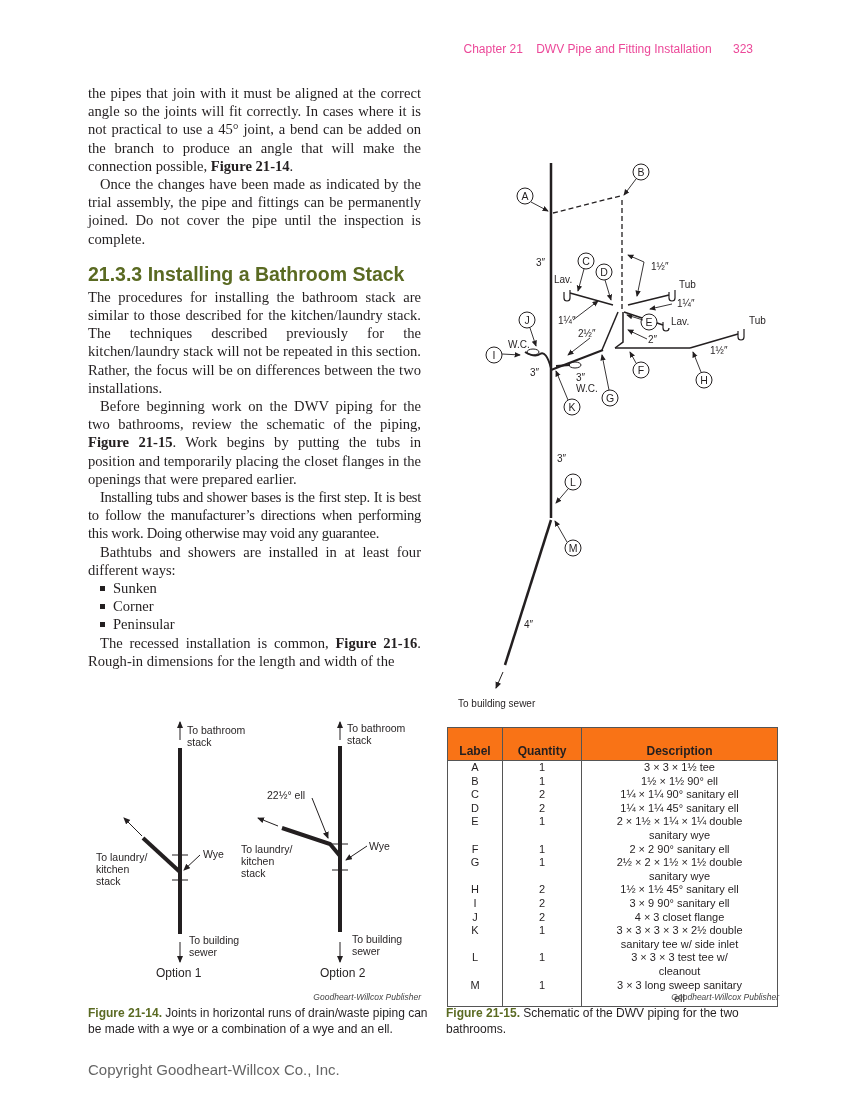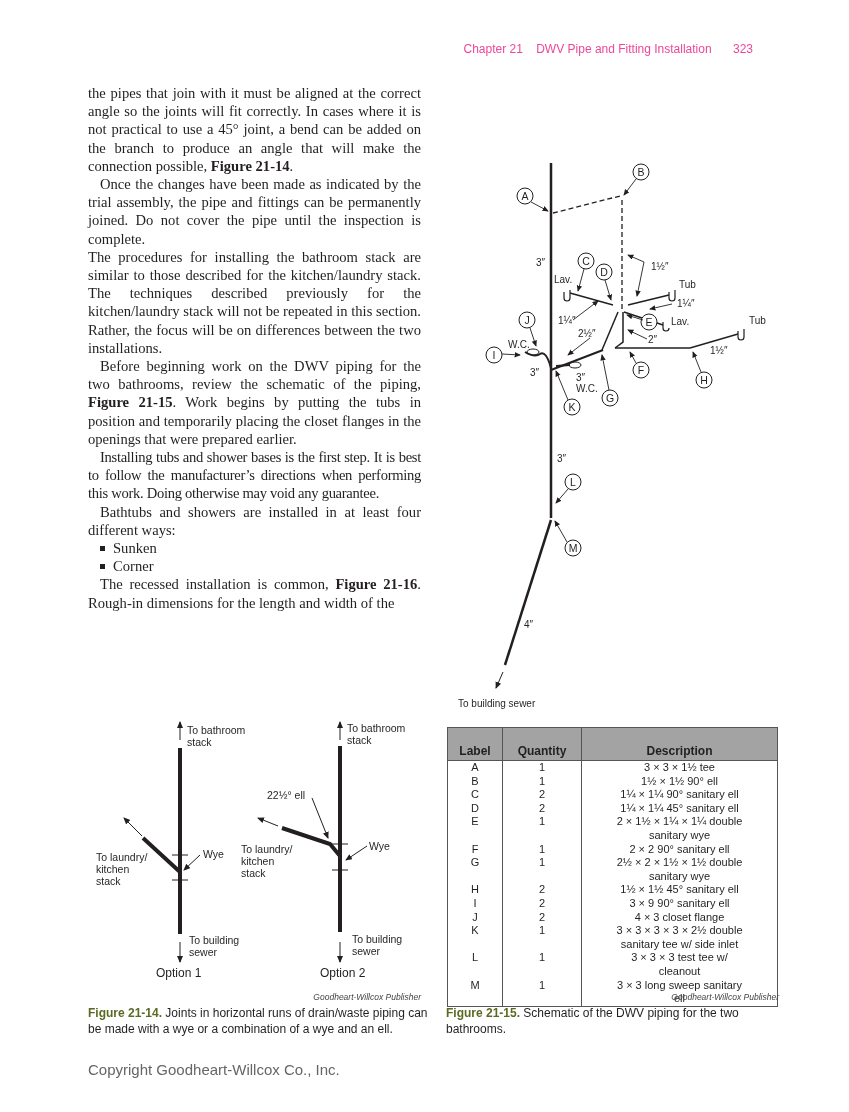--- a/index.html
+++ b/index.html
@@ -18,45 +18,47 @@
   #left-col ul { list-style:none; margin:0; padding:0 0 0 12px; }
   #left-col li { position:relative; padding-left:13px; }
   #left-col li::before { content:""; position:absolute; left:0; top:7px; width:5px; height:5px; background:#231f20; }
 
   .diagram-label { position:absolute; font-size:10.5px; line-height:12px; }
   .credit { position:absolute; font-size:8.5px; font-style:italic; color:#444; }
   .caption { position:absolute; font-size:12px; line-height:16px; }
   .caption b { color:#5a6a22; }
 
   #parts-table { position:absolute; left:447px; top:727px; width:331px; border-collapse:collapse; font-size:11px; }
-  #parts-table th { background:#a3a3a3; font-weight:bold; font-size:12px; height:30px; vertical-align:bottom; padding:0 0 2px; border-left:1px solid #555; border-right:1px solid #555; border-top:1px solid #555; border-bottom:1px solid #555; }
+  #parts-table th { background:#f97316; font-weight:bold; font-size:12px; height:30px; vertical-align:bottom; padding:0 0 2px; border-left:1px solid #555; border-right:1px solid #555; border-top:1px solid #555; border-bottom:1px solid #555; }
   #parts-table td { text-align:center; vertical-align:top; padding:0; line-height:13.6px; border-left:1px solid #555; border-right:1px solid #555; }
   #parts-table tr:last-child td { border-bottom:1px solid #555; }
   #footer { position:absolute; left:88px; top:1061px; font-size:15px; color:#666;text-align:right; }
   svg text { font-family:"Liberation Sans", "DejaVu Sans", sans-serif; }
 </style>
 </head>
 <body>
 
 <div id="running-head" class="sans">
   <span>Chapter 21</span>
   <span class="title">DWV Pipe and Fitting Installation</span>
   <span class="pg">323</span>
 </div>
 
 <div id="left-col" class="serif">
   <p><span>the pipes that join with it must be aligned at the correct angle so the joints will fit correctly. In cases where it is not practical to use a 45° joint, a bend can be added on the branch to produce an angle that will make the connection possible, </span><b>Figure 21-14</b><span>.</span></p>
   <p class="indent">Once the changes have been made as indicated by the trial assembly, the pipe and fittings can be permanently joined. Do not cover the pipe until the inspection is complete.</p>
+  <h2 class="sans">21.3.3  Installing a Bathroom Stack</h2>
   <p>The procedures for installing the bathroom stack are similar to those described for the kitchen/laundry stack. The techniques described previously for the kitchen/laundry stack will not be repeated in this section. Rather, the focus will be on differences between the two installations.</p>
   <p class="indent"><span>Before beginning work on the DWV piping for the two bathrooms, review the schematic of the piping, </span><b>Figure 21-15</b><span>. Work begins by putting the tubs in position and temporarily placing the closet flanges in the openings that were prepared earlier.</span></p>
   <p class="indent" style="letter-spacing:-0.3px">Installing tubs and shower bases is the first step. It is best to follow the manufacturer’s directions when performing this work. Doing otherwise may void any guarantee.</p>
   <p class="indent">Bathtubs and showers are installed in at least four different ways:</p>
   <ul>
     <li>Sunken</li>
     <li>Corner</li>
+    <li>Peninsular</li>
   </ul>
   <p class="indent"><span>The recessed installation is common, </span><b>Figure 21-16</b><span>. Rough-in dimensions for the length and width of the</span></p>
 </div>
 
 <svg style="position:absolute;left:80px;top:710px" width="360" height="280" viewBox="80 710 360 280">
   <defs>
     <marker id="ah" markerWidth="8" markerHeight="8" refX="6" refY="3" orient="auto">
         <path d="M0,0 L7,3 L0,6 Z" fill="#231f20"></path>
       </marker>
   </defs>

